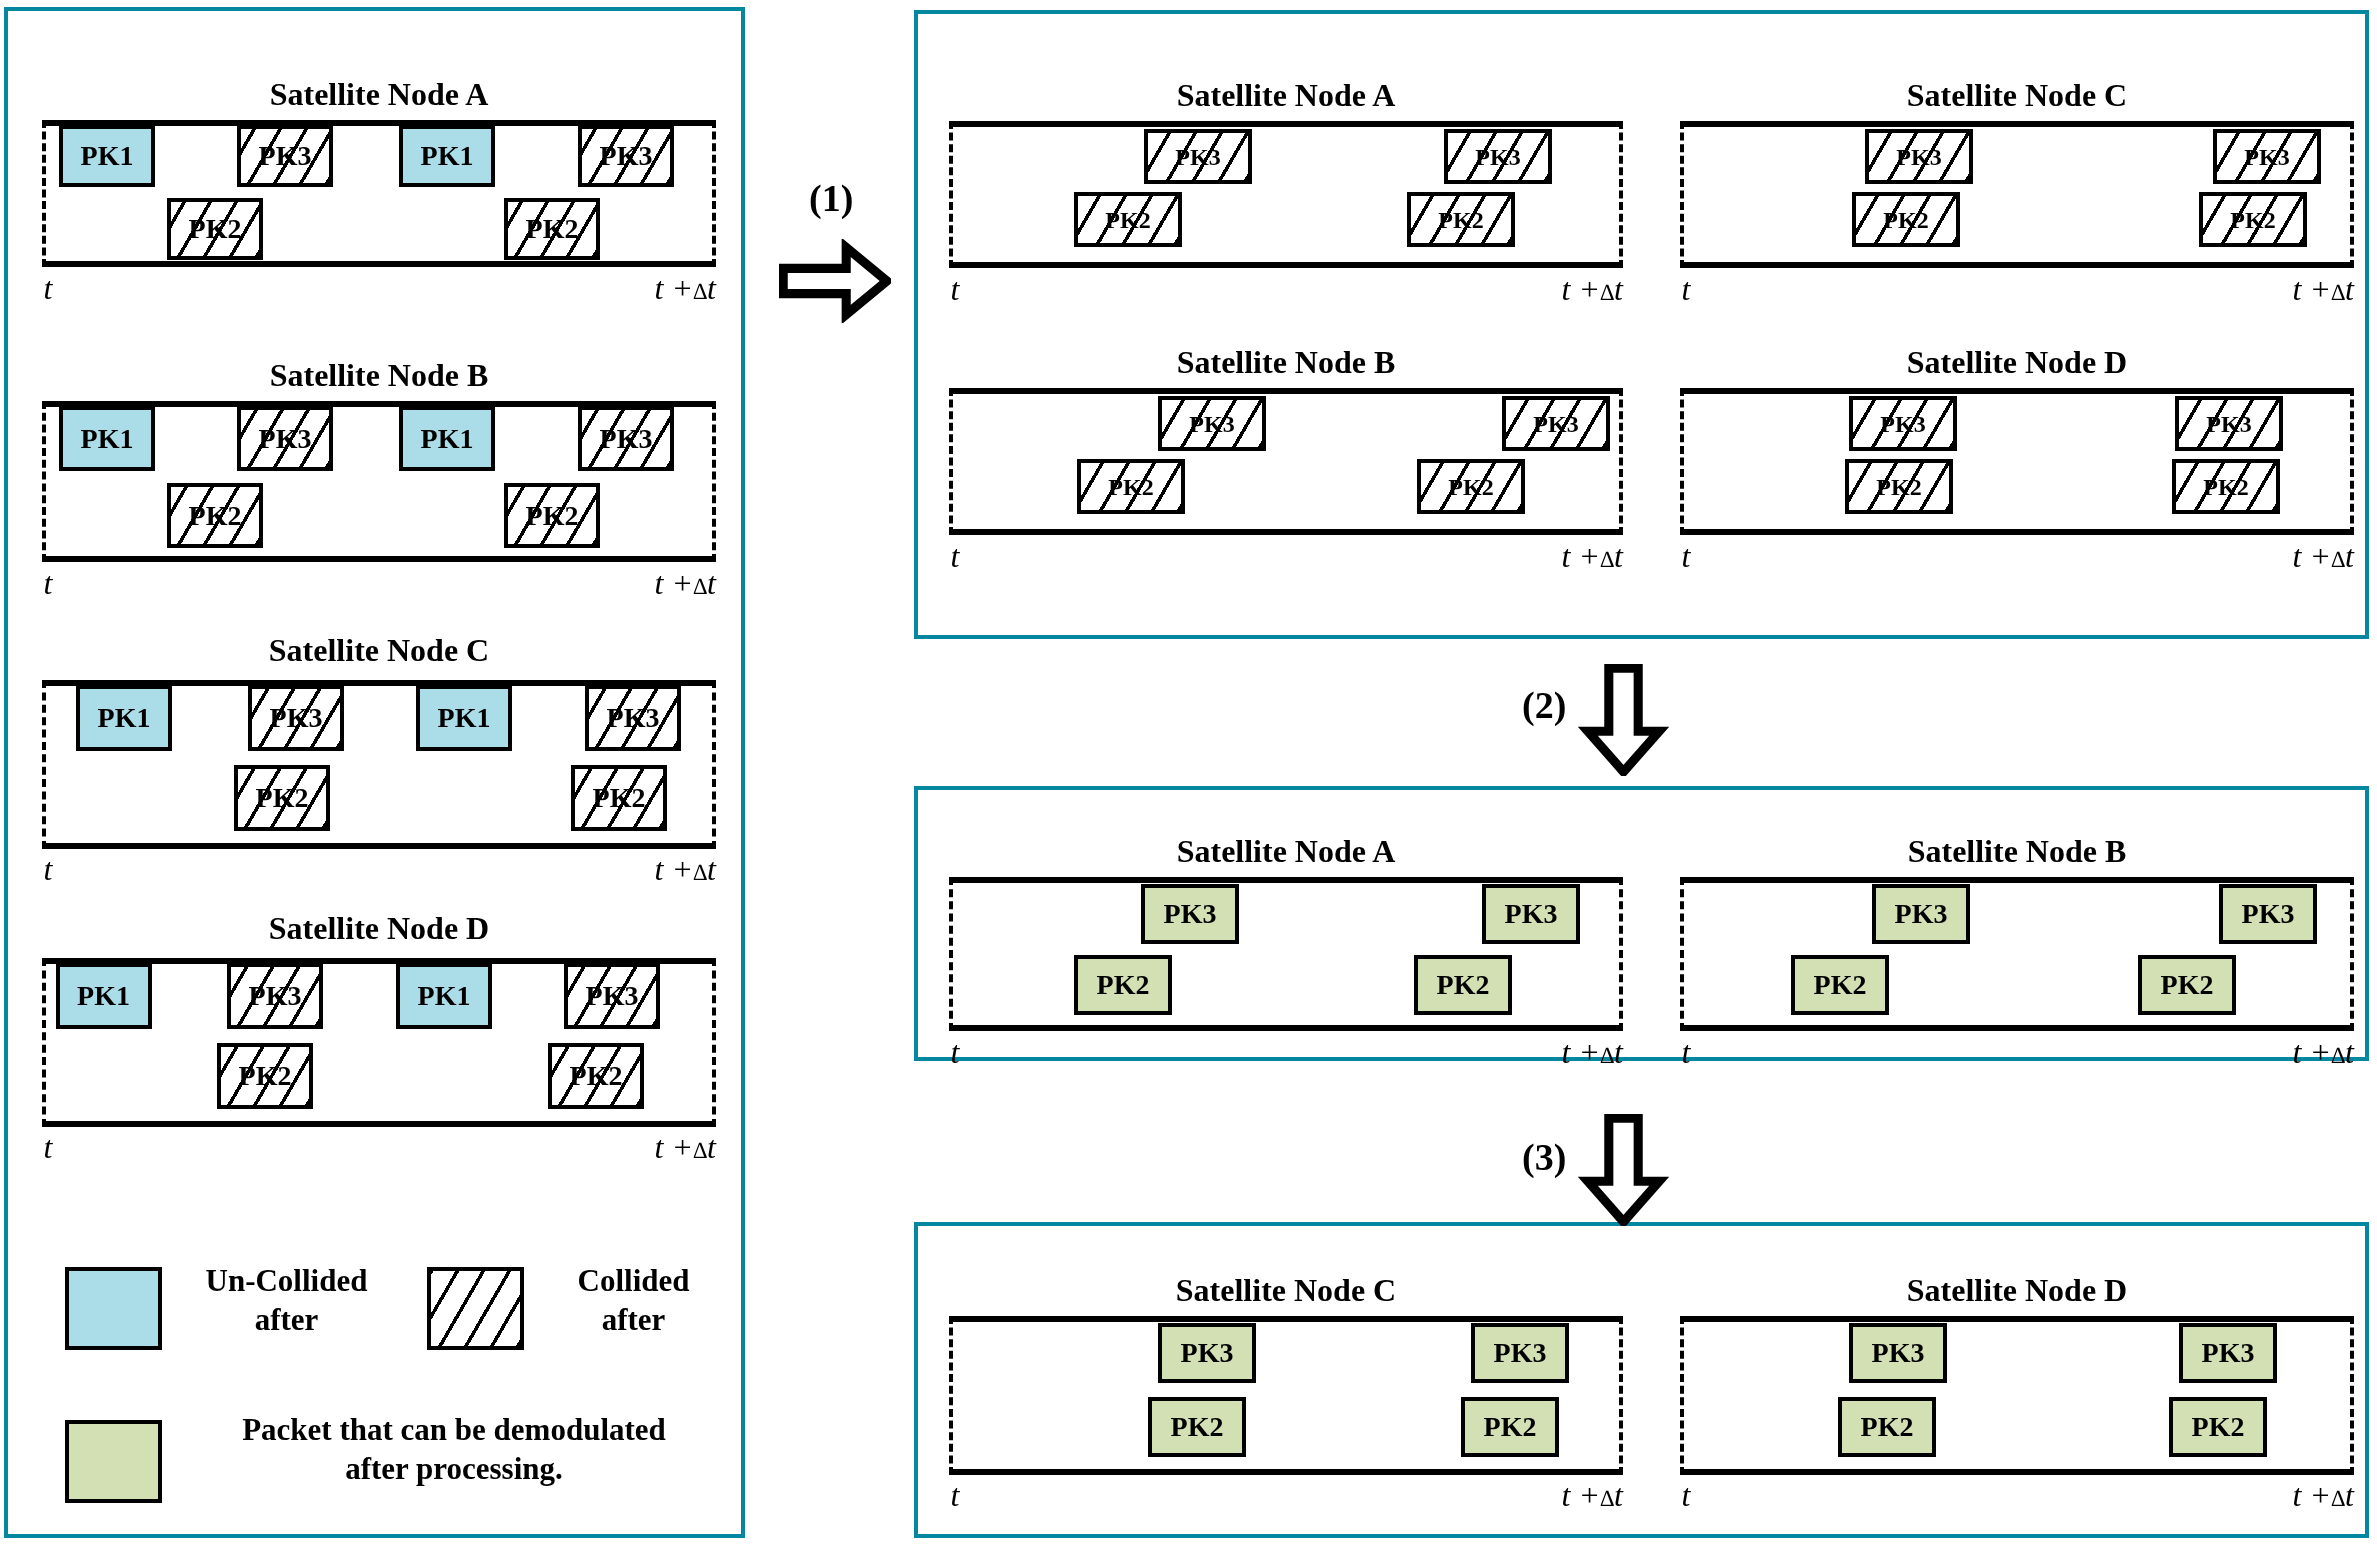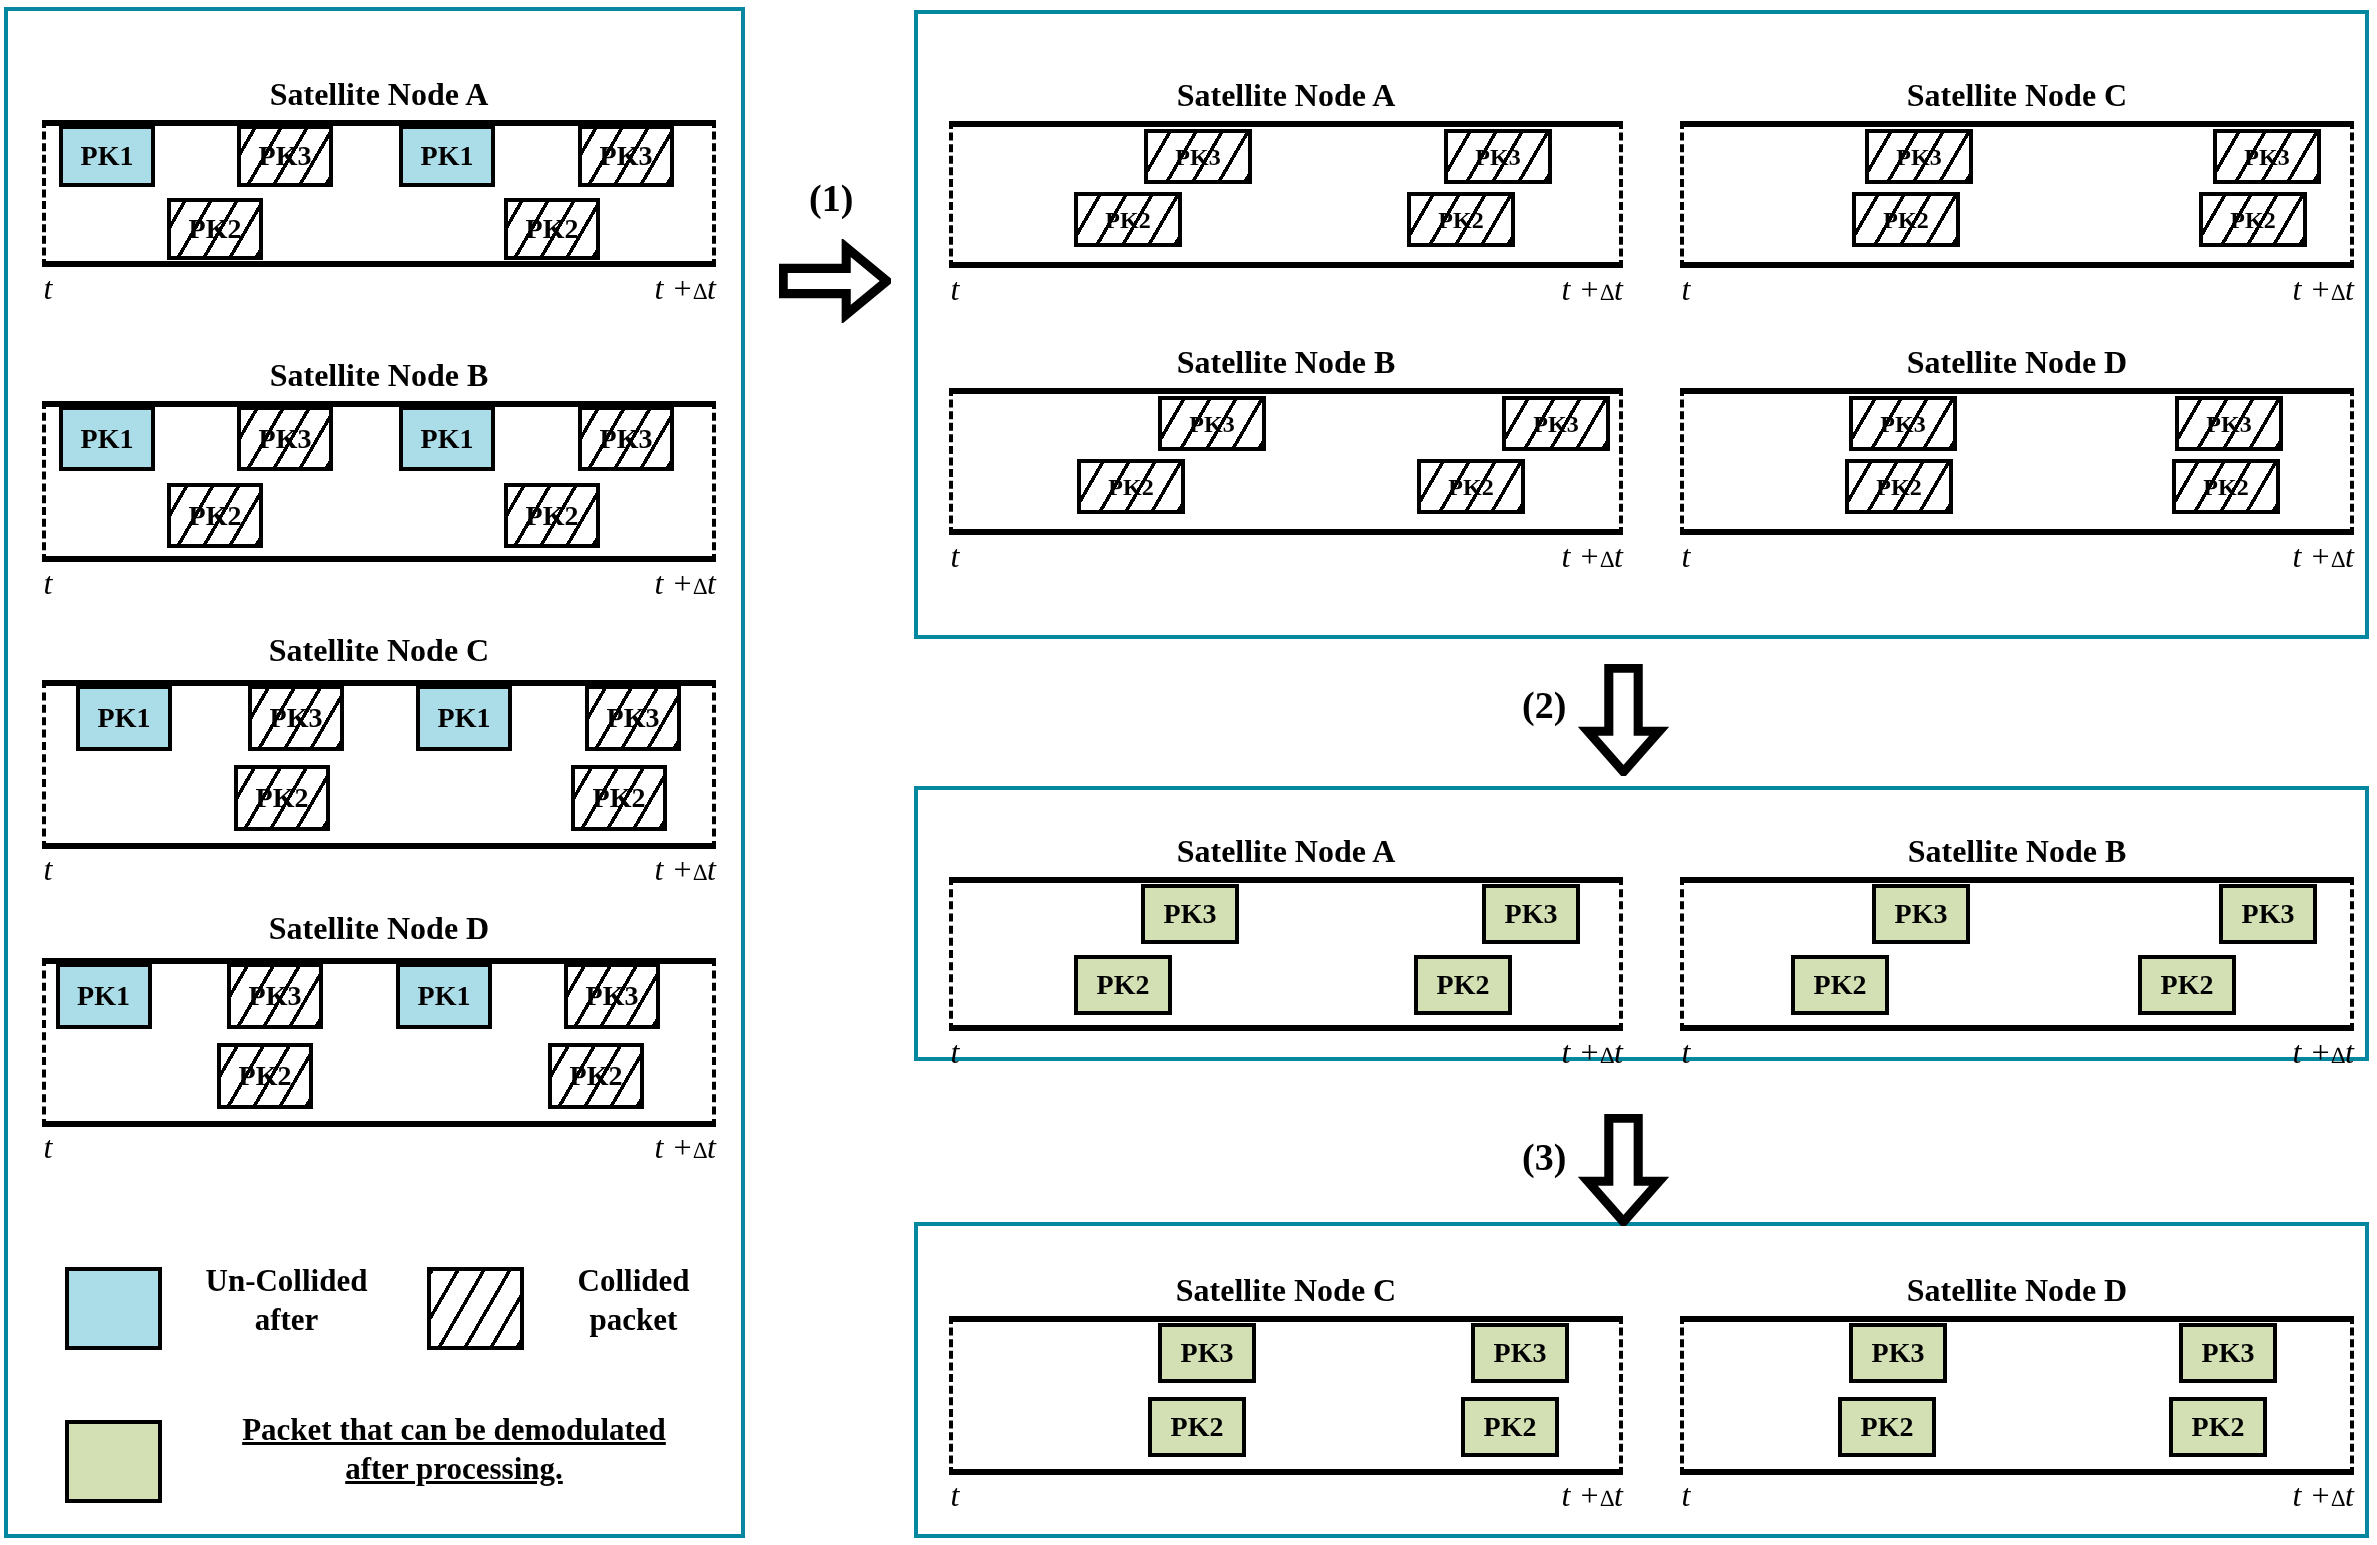--- a/index.html
+++ b/index.html
@@ -355,18 +355,18 @@
     <polygon points="44,6 86,6 86,96 116,96 65,154 14,96 44,96" fill="#ffffff" stroke="#000000" stroke-width="13" stroke-linejoin="miter"></polygon>
   </svg>
 </div>
 
 <div class="legend-swatch" style="left:65px;top:1267px;width:97px;height:83px;background:#ABDDE8;"></div>
 <div class="legend-text" style="left:167px;top:1262px;width:239px;font-size:31px;">Un-Collided
 after</div>
 
 <div class="legend-swatch pk hatch" style="left:427px;top:1267px;width:97px;height:83px;"></div>
 <div class="legend-text" style="left:528px;top:1262px;width:211px;font-size:31px;">Collided
-packet</div>
+after</div>
 
 <div class="legend-swatch" style="left:65px;top:1420px;width:97px;height:83px;background:#D3E0B4;"></div>
-<div class="legend-text" style="left:173px;top:1411px;width:562px;font-size:31px;text-decoration:underline;">Packet that can be demodulated
+<div class="legend-text" style="left:173px;top:1411px;width:562px;font-size:31px;">Packet that can be demodulated
 after processing.</div>
 
 
 </body></html>

